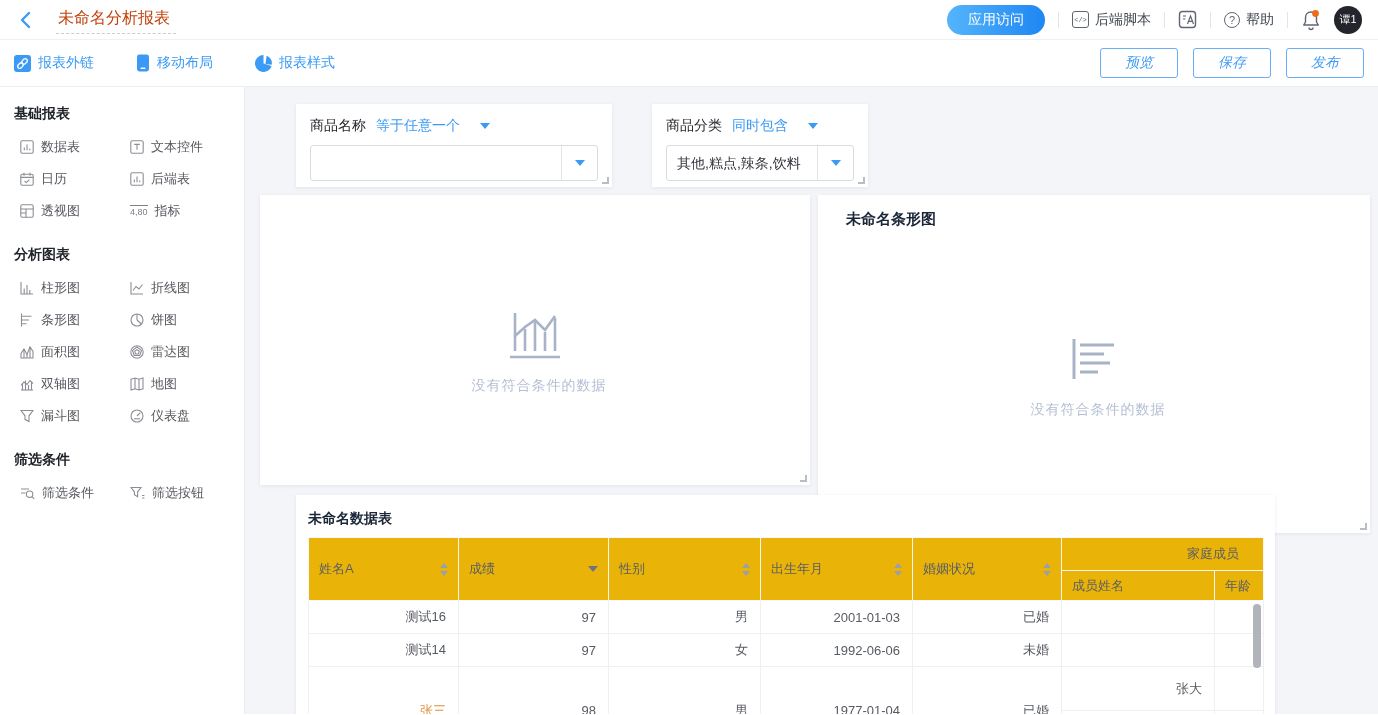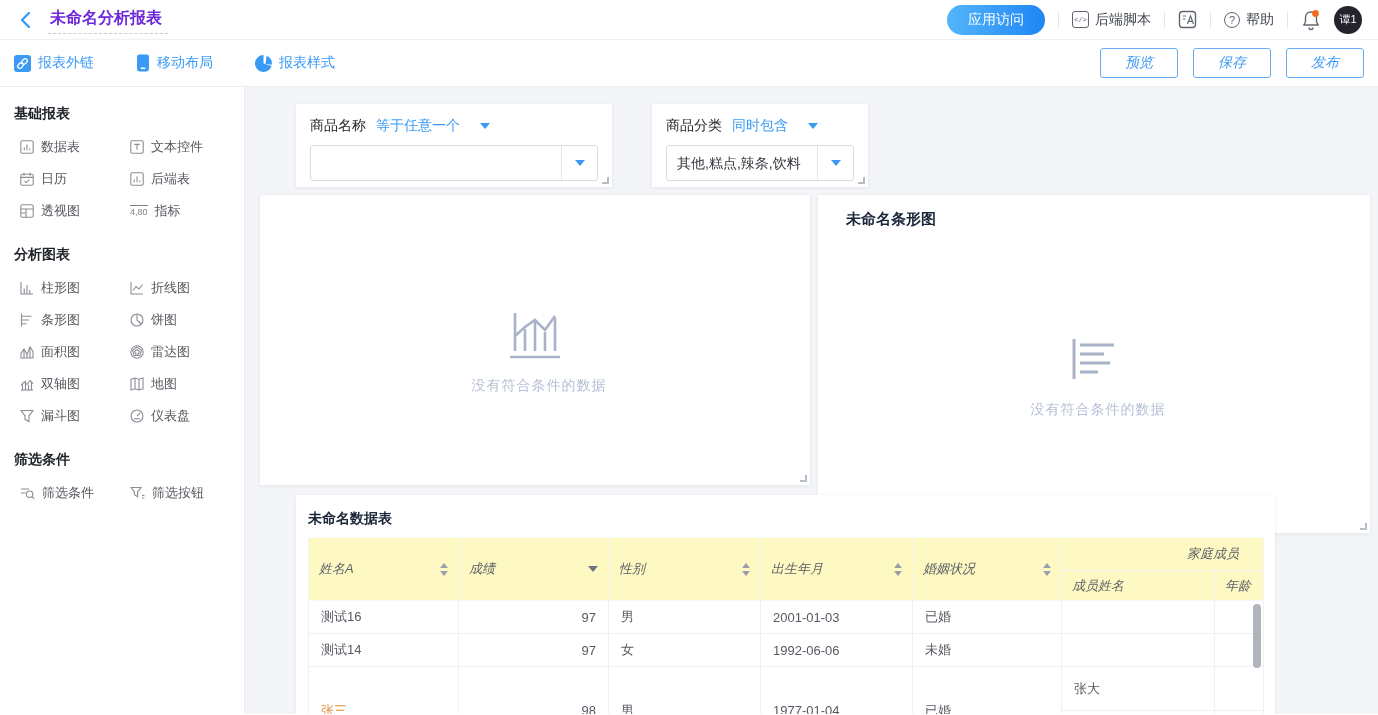--- a/index.html
+++ b/index.html
@@ -2,21 +2,21 @@
 <html><head>
 <meta charset="utf-8">
 <style>
   * { margin:0; padding:0; box-sizing:border-box; }
   html,body { width:1378px; height:715px; overflow:hidden; background:#fff;
     font-family:"Liberation Sans","DejaVu Sans",sans-serif; }
   
   .hdr { height:40px; display:flex; align-items:center; padding:0 16px 0 14px;
     border-bottom:1px solid #eef0f3; background:#fff; }
   .back { width:22px; height:22px; display:flex; align-items:center; justify-content:center; cursor:pointer; }
-  .title { margin-left:12px; font-size:16px; font-weight:700; color:#6d28d9;
+  .title { margin-left:20px; font-size:16px; font-weight:400; color:#c2410c;
     border-bottom:1px dashed #c9ccd6; padding:2px 6px 4px 2px; }
   .hdr-right { margin-left:auto; display:flex; align-items:center; gap:13px; }
   .pill { background:linear-gradient(90deg,#54b5fb,#1e86f4); color:#fff; font-size:14px;
     border:none; height:30px; padding:0 21px; border-radius:16px; cursor:pointer; }
   .vdiv { width:1px; height:16px; background:#e3e5ea; }
   .hitem { display:flex; align-items:center; gap:6px; font-size:14px; color:#41464f; cursor:pointer; }
   .sqicon { width:17px; height:17px; border:1px solid #5f6672; border-radius:3px; color:#5f6672;
     font-size:7px; display:flex; align-items:center; justify-content:center; font-family:"Liberation Mono","DejaVu Sans Mono",monospace; }
   .circleicon { width:16px; height:16px; border:1px solid #5f6672; border-radius:50%; color:#5f6672;
     font-size:11px; display:flex; align-items:center; justify-content:center; }
@@ -58,35 +58,35 @@
   .fcaret { width:36px; border-left:1px solid #e3e5ea; display:flex; align-items:center; justify-content:center; }
   
   .ccard-title { font-size:15px; font-weight:700; color:#1b2638; padding:15px 16px 0; }
   .empty { position:absolute; left:0; right:0; top:54px; bottom:30px; display:flex;
     flex-direction:column; align-items:center; justify-content:center; gap:18px; }
   .empty-txt { font-size:14px; color:#b5bfd3; letter-spacing:1px;margin-left:8px; }
   
   .dt-title { font-size:14px; font-weight:700; color:#1b2638; padding:15px 12px 9px; }
   .dt-wrap { position:relative; margin:0 12px; }
   table.dt { border-collapse:collapse; table-layout:fixed; width:955px; }
-  .dt th { background:#fef9c3; color:#5a5e66; font-size:13px; font-weight:400;
-    border:1px solid #f7f7f9; padding:0 10px; text-align:left;font-style:italic; }
+  .dt th { background:#eab308; color:#5a5e66; font-size:13px; font-weight:400;
+    border:1px solid #f7f7f9; padding:0 10px; text-align:left; }
   .dt tr.h1 th { height:33px; }
   .dt tr.h2 th { height:30px; }
   .th-flex { display:flex; align-items:center; }
   .sorters { margin-left:auto; display:flex; flex-direction:column; gap:3px; cursor:pointer; }
   .tri-up { width:0; height:0; border-left:4px solid transparent; border-right:4px solid transparent;
     border-bottom:5px solid #9aa0aa; }
   .tri-dn { width:0; height:0; border-left:4px solid transparent; border-right:4px solid transparent;
     border-top:5px solid #9aa0aa; }
   .tri-desc { width:0; height:0; border-left:5px solid transparent; border-right:5px solid transparent;
     border-top:6px solid #6e747e; margin-left:auto; cursor:pointer; }
   .g-hdr { text-align:right !important; padding-right:24px !important; }
   .dt td { border:1px solid #efeff4; font-size:13px; color:#565a62; padding:0 12px;
-    background:#fff; height:33px; }
+    background:#fff; height:33px;text-align:right; }
   .dt td.num { text-align:right; }
   .dt tr.r3 td { height:44px; }
   .dt td.orange { color:#e0903f; }
   .scroll-thumb { position:absolute; right:2px; top:67px; width:8px; height:64px;
     background:#b1b4bb; border-radius:4px; cursor:grab; }
 </style>
 </head>
 <body>
 
 <div class="hdr">

